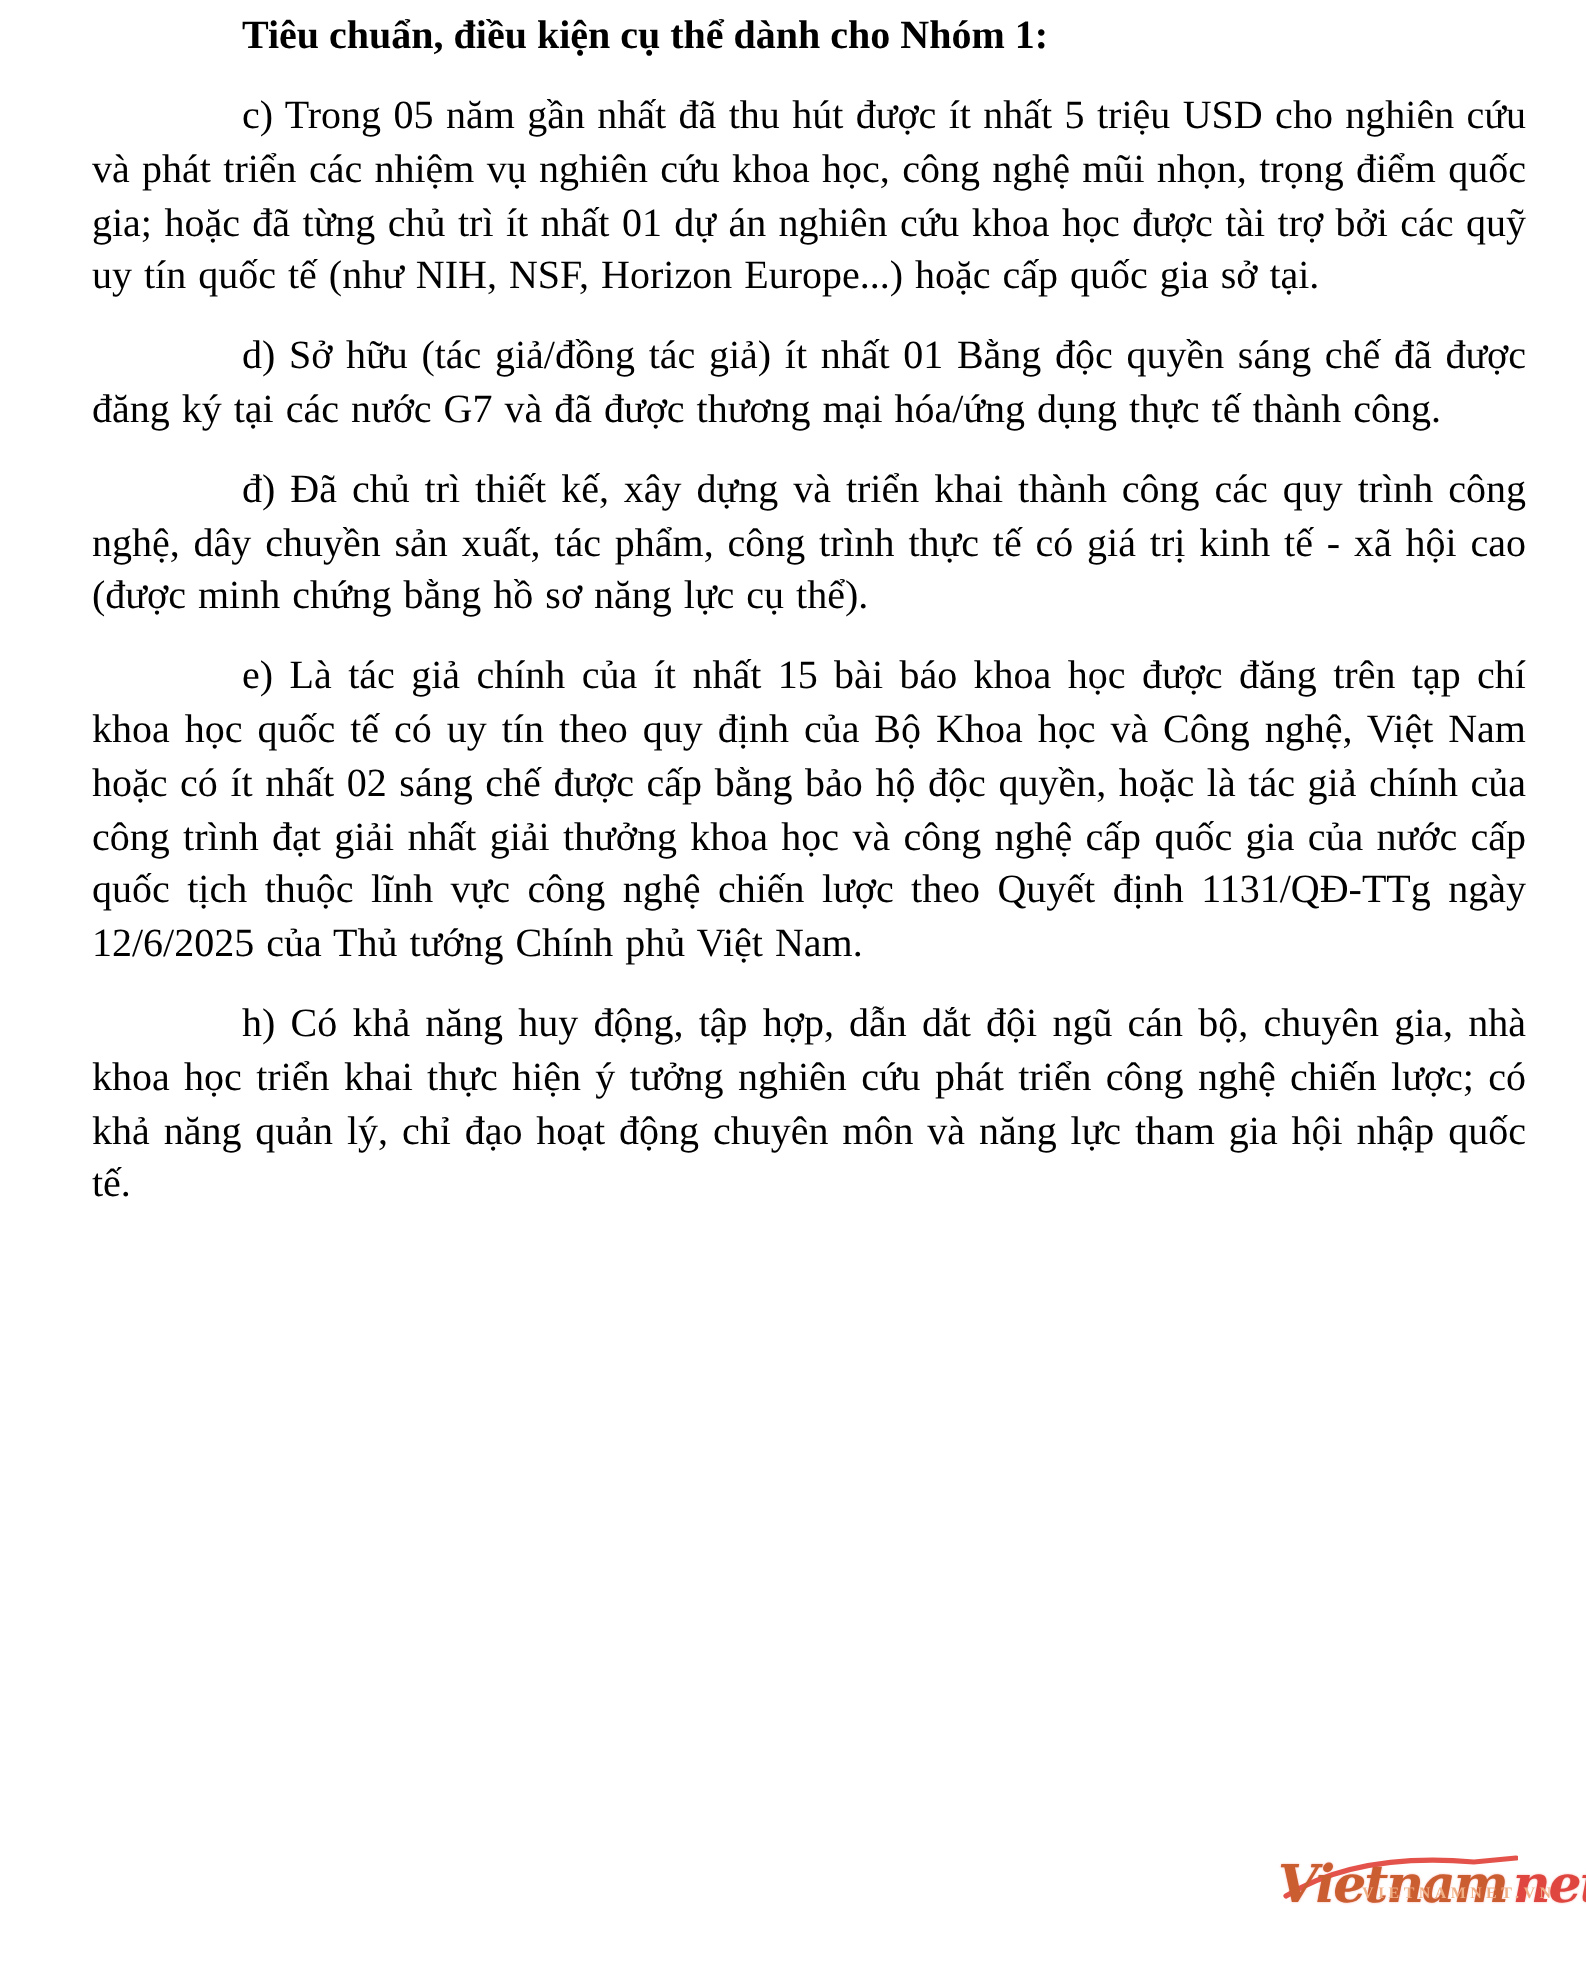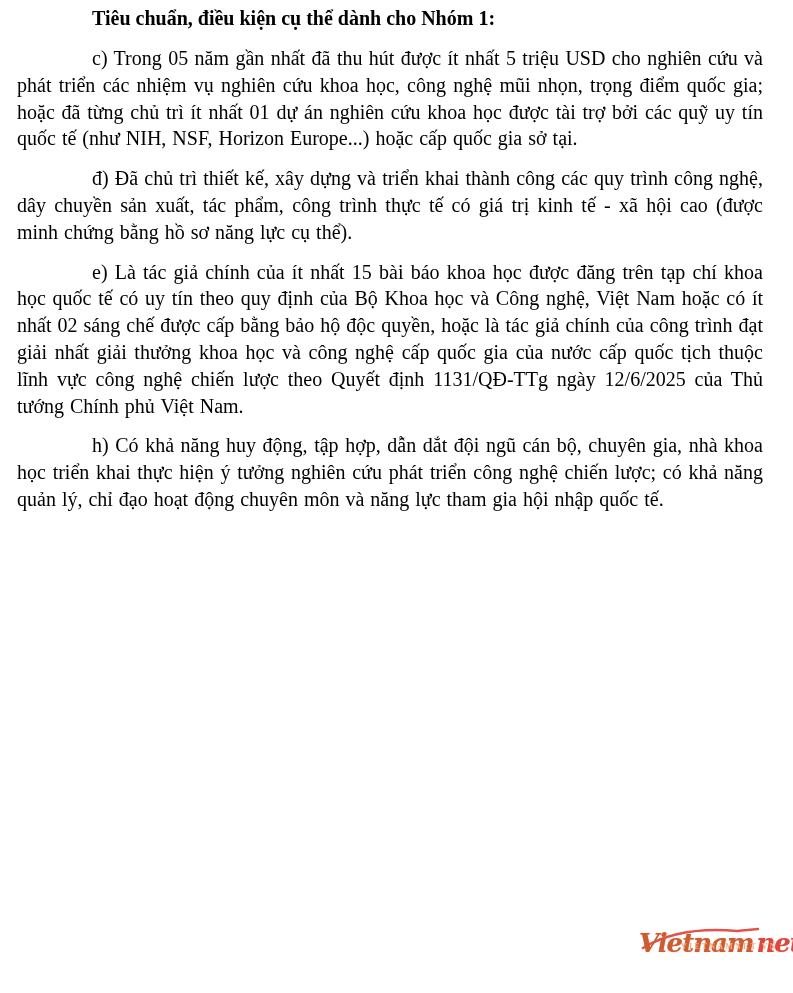--- a/index.html
+++ b/index.html
@@ -9,21 +9,21 @@
   }
   * { box-sizing: border-box; }
   .page {
     position: relative;
     width: 793px;
     height: 968px;
     background: #ffffff;
     overflow: hidden;
     font-family: "Liberation Serif", "DejaVu Serif", serif;
     color: #000000;
-    padding: 5px 30px 0 17px;
+    padding: 5px 30px 0 46px;
   }
   .doc-title {
     font-size: 20px;
     line-height: 27px;
     font-weight: bold;
     text-indent: 75px;
     margin: 0;
     white-space: nowrap;
   }
   .para {
@@ -92,20 +92,21 @@
 
 <div class="page">
 
   <h1 class="doc-title">Tiêu chuẩn, điều kiện cụ thể dành cho Nhóm 1:</h1>
 
 
 
 
   <p class="para">c) Trong 05 năm gần nhất đã thu hút được ít nhất 5 triệu USD cho nghiên cứu và phát triển các nhiệm vụ nghiên cứu khoa học, công nghệ mũi nhọn, trọng điểm quốc gia; hoặc đã từng chủ trì ít nhất 01 dự án nghiên cứu khoa học được tài trợ bởi các quỹ uy tín quốc tế (như NIH, NSF, Horizon Europe...) hoặc cấp quốc gia sở tại.</p>
 
+  <p class="para">d) Sở hữu (tác giả/đồng tác giả) ít nhất 01 Bằng độc quyền sáng chế đã được đăng ký tại các nước G7 và đã được thương mại hóa/ứng dụng thực tế thành công.</p>
 
   <p class="para">đ) Đã chủ trì thiết kế, xây dựng và triển khai thành công các quy trình công nghệ, dây chuyền sản xuất, tác phẩm, công trình thực tế có giá trị kinh tế - xã hội cao (được minh chứng bằng hồ sơ năng lực cụ thể).</p>
 
   <p class="para">e) Là tác giả chính của ít nhất 15 bài báo khoa học được đăng trên tạp chí khoa học quốc tế có uy tín theo quy định của Bộ Khoa học và Công nghệ, Việt Nam hoặc có ít nhất 02 sáng chế được cấp bằng bảo hộ độc quyền, hoặc là tác giả chính của công trình đạt giải nhất giải thưởng khoa học và công nghệ cấp quốc gia của nước cấp quốc tịch thuộc lĩnh vực công nghệ chiến lược theo Quyết định 1131/QĐ-TTg ngày 12/6/2025 của Thủ tướng Chính phủ Việt Nam.</p>
 
 
   <p class="para">h) Có khả năng huy động, tập hợp, dẫn dắt đội ngũ cán bộ, chuyên gia, nhà khoa học triển khai thực hiện ý tưởng nghiên cứu phát triển công nghệ chiến lược; có khả năng quản lý, chỉ đạo hoạt động chuyên môn và năng lực tham gia hội nhập quốc tế.</p>
 
   <div class="watermark">
     <svg class="wm-swoosh" viewBox="0 0 118 26" xmlns="http://www.w3.org/2000/svg">

